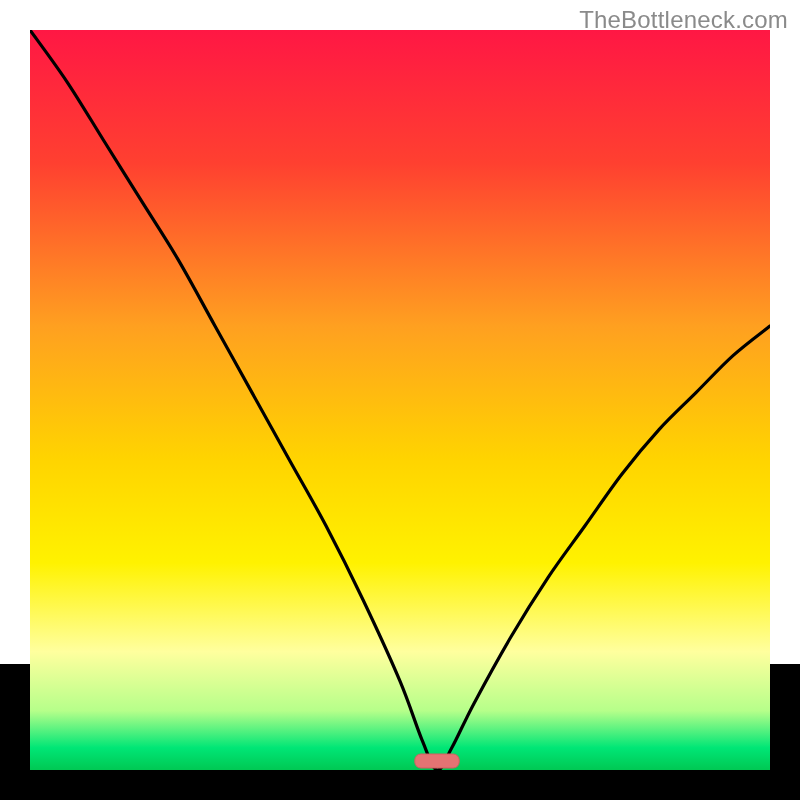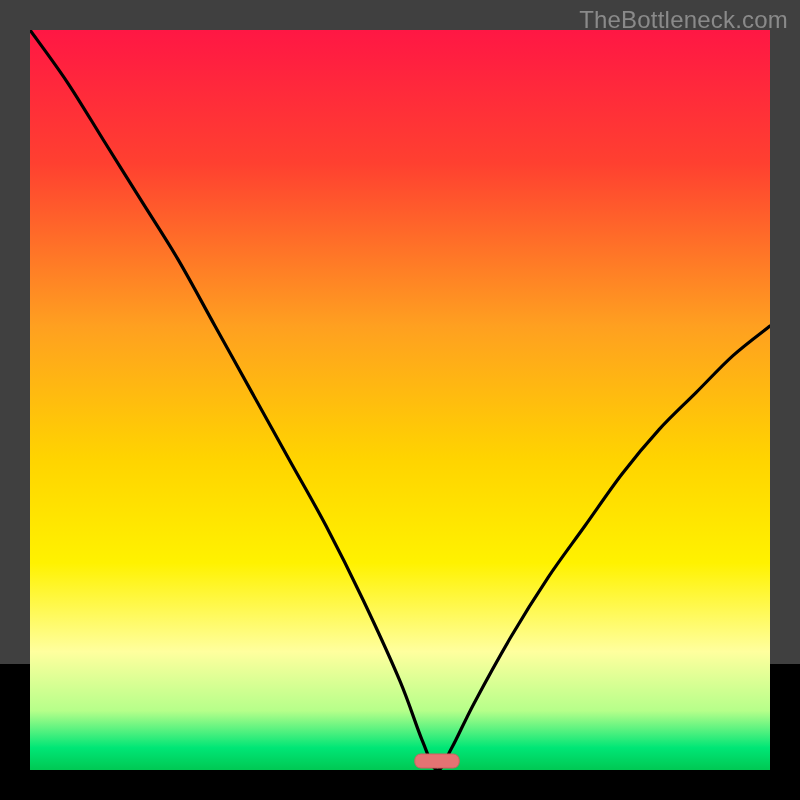--- a/index.html
+++ b/index.html
@@ -7,21 +7,21 @@
     padding: 0;
     width: 800px;
     height: 800px;
     background: #000000;
     overflow: hidden;
   }
   .container {
     position: relative;
     width: 800px;
     height: 664px;
-    background: #404040;
+    background: #ffffff;
   }
   .watermark {
     position: absolute;
     top: 6px;
     right: 12px;
     font-family: Arial, Helvetica, sans-serif;
     font-size: 24px;
     color: #8a8a8a;
     font-weight: 400;
     letter-spacing: 0.2px;

